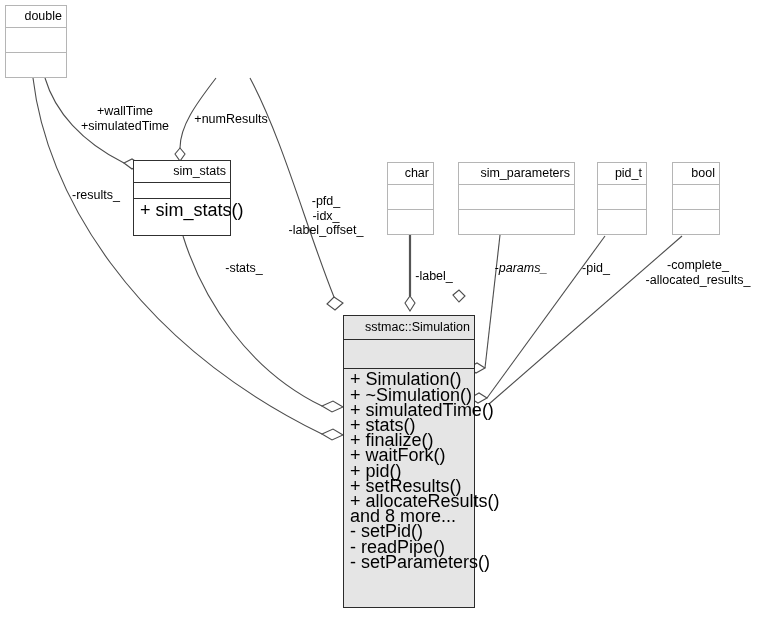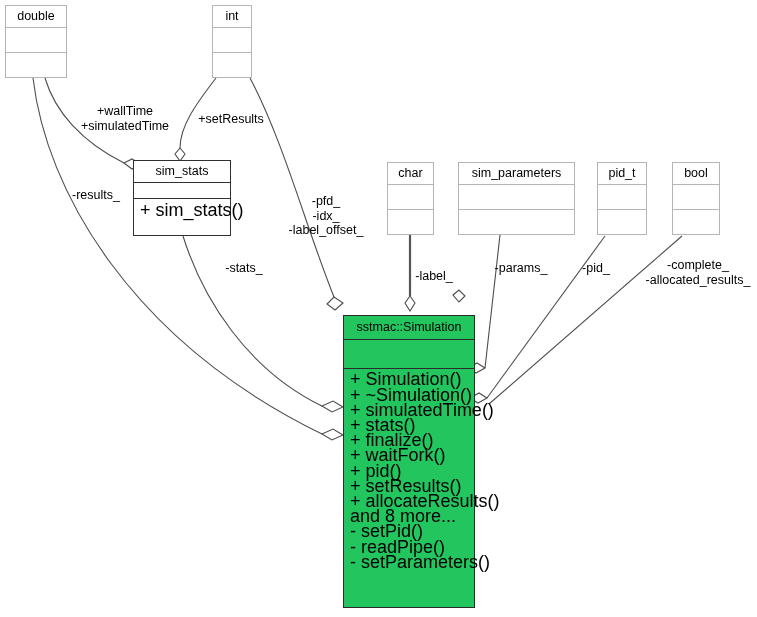--- a/index.html
+++ b/index.html
@@ -33,24 +33,24 @@
     flex-direction: column;
   }
   .uml-box.plain {
     border: 1px solid #b5b5b5;
   }
   .uml-box.strong {
     border: 1px solid #303030;
   }
   .uml-box.focus {
     border: 1px solid #2b2b2b;
-    background: #22c55e;
+    background: #e5e5e5;
   }
   .uml-title {
-    text-align: center;
+    text-align: right;
     font-size: 12.5px;
     color: #000000;
     line-height: 1.15;
     padding: 3px 4px 4px 4px;
     white-space: nowrap;
   }
   .uml-box.plain .uml-title {
     border-bottom: 1px solid #b5b5b5;
   }
   .uml-box.strong .uml-title {
@@ -138,25 +138,20 @@
       <polygon points="334,297 343,303 335,310 327,304"></polygon>
     </g>
   </svg>
 
   <div class="uml-box plain" style="left:5px; top:5px; width:62px; height:73px;">
     <div class="uml-title">double</div>
     <div class="uml-attrs"></div>
     <div class="uml-ops"></div>
   </div>
 
-  <div class="uml-box plain" style="left:212px; top:5px; width:40px; height:73px;">
-    <div class="uml-title">int</div>
-    <div class="uml-attrs"></div>
-    <div class="uml-ops"></div>
-  </div>
 
   <div class="uml-box strong" style="left:133px; top:160px; width:98px; height:76px;">
     <div class="uml-title">sim_stats</div>
     <div class="uml-attrs"></div>
     <div class="uml-ops centered">
       <div class="op">+ sim_stats()</div>
     </div>
   </div>
 
   <div class="uml-box plain" style="left:458px; top:162px; width:117px; height:73px;">
@@ -202,42 +197,42 @@
       <div class="op">- setParameters()</div>
     </div>
   </div>
 
   <div class="edge-label center" style="left:67px; top:104px; width:116px;">
     <div>+wallTime</div>
     <div>+simulatedTime</div>
   </div>
 
   <div class="edge-label center" style="left:183px; top:112px; width:96px;">
-    <div>+setResults</div>
+    <div>+numResults</div>
   </div>
 
   <div class="edge-label center" style="left:62px; top:188px; width:68px;">
     <div>-results_</div>
   </div>
 
   <div class="edge-label center" style="left:276px; top:173px; width:100px;margin-top:21px;">
     <div>-pfd_</div>
     <div>-idx_</div>
     <div>-label_offset_</div>
   </div>
 
   <div class="edge-label center" style="left:216px; top:261px; width:56px;">
     <div>-stats_</div>
   </div>
 
   <div class="edge-label center" style="left:407px; top:269px; width:54px;">
     <div>-label_</div>
   </div>
 
-  <div class="edge-label center" style="left:487px; top:261px; width:68px;">
+  <div class="edge-label center" style="left:487px; top:261px; width:68px;font-style:italic;">
     <div>-params_</div>
   </div>
 
   <div class="edge-label center" style="left:574px; top:261px; width:44px;">
     <div>-pid_</div>
   </div>
 
   <div class="edge-label center" style="left:639px; top:258px; width:118px;">
     <div>-complete_</div>
     <div>-allocated_results_</div>

